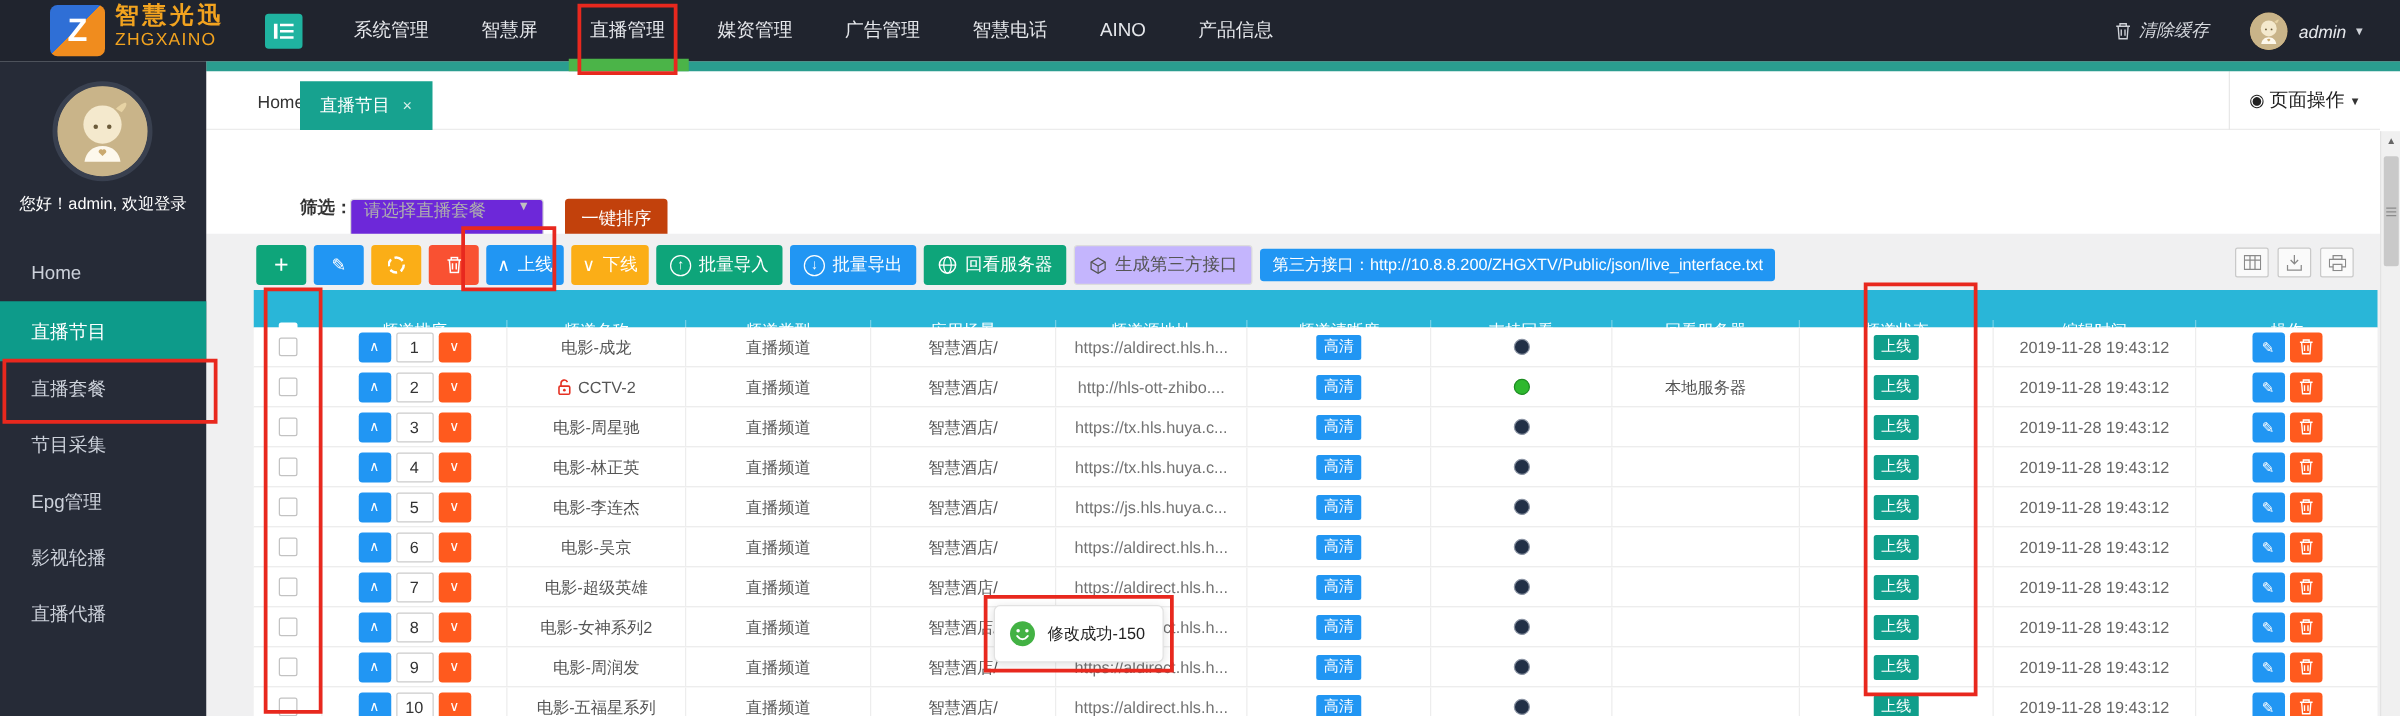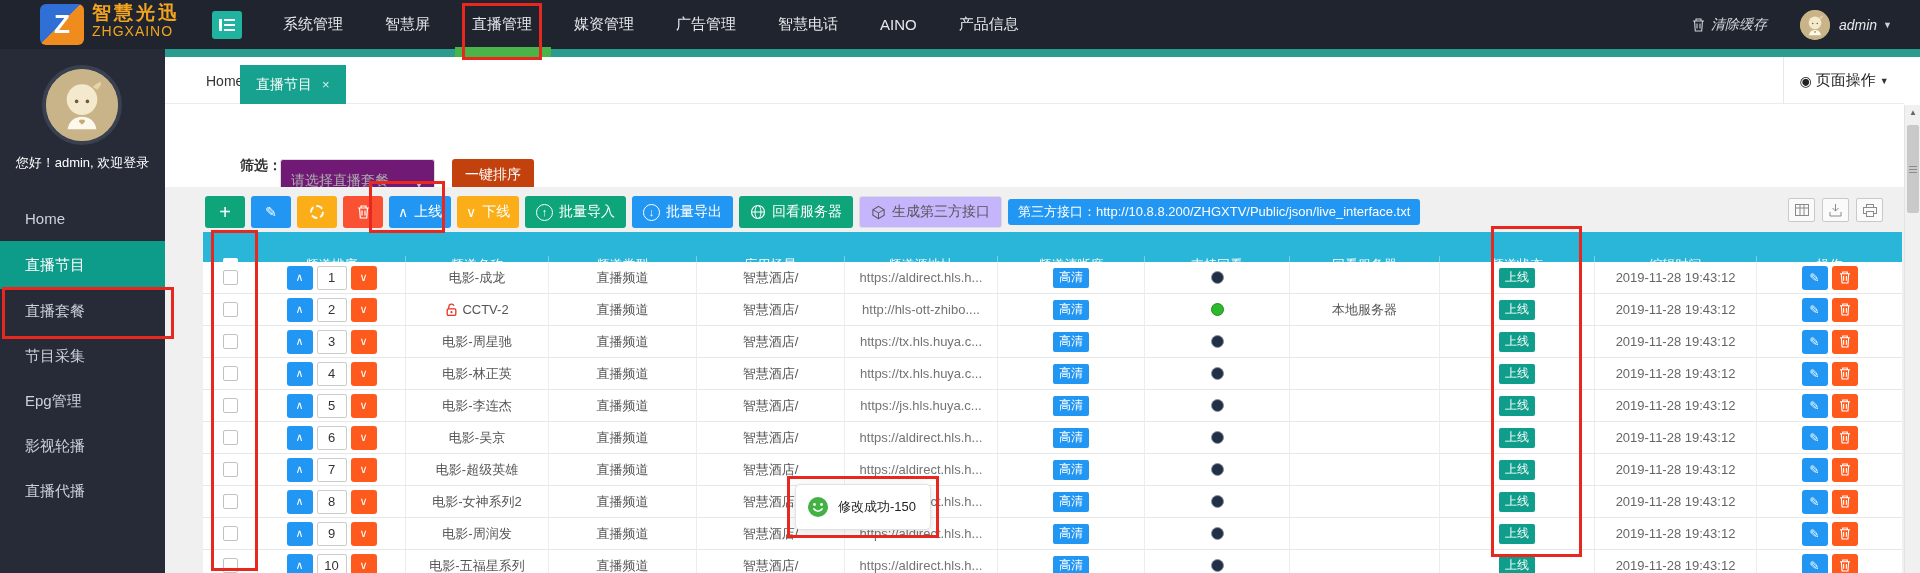--- a/index.html
+++ b/index.html
@@ -46,21 +46,21 @@
     display:flex; align-items:center; padding:0 16px; font-size:14px; cursor:pointer; }
   .tab-close { margin-left:10px; font-size:13px; color:#d8efe9; }
   .page-ops { position:absolute; right:0; top:0; width:121px; height:47px; border-left:1px solid #e8e8e8;
     display:flex; align-items:center; justify-content:center; gap:4px; font-size:15px; color:#222; cursor:pointer; }
   .page-ops .fisheye { font-size:14px; }
   .page-ops .caret-down { color:#333; }
 
   .filter-row { position:absolute; left:0; top:47px; width:1739px; height:83px; }
   .filter-label { position:absolute; left:75px; top:62px; transform:translateY(-50%); font-size:14px; font-weight:bold; color:#333; }
   .filter-select { position:absolute; left:115px; top:55px; width:155px; height:32px; border:1px solid #dcdcdc;
-    border-radius:3px; background:#701a75; display:flex; align-items:flex-end; padding:0 10px; font-size:14px; color:#aeaeae; cursor:pointer; }
+    border-radius:3px; background:#6d28d9; display:flex; align-items:flex-start; padding:0 10px; font-size:14px; color:#aeaeae; cursor:pointer; }
   .filter-select .caret-down { margin-left:auto; color:#c0c0c0; font-size:10px; }
   .sort-btn { position:absolute; left:287px; top:55px; width:82px; height:32px; background:#c2410c; color:#fff;
     border:none; border-radius:3px; font-size:14px; cursor:pointer; }
 
   
   .panel { position:absolute; left:165px; top:187px; width:1739px; height:386px; background:#f0f0f1; }
 
   
   .toolbar { position:absolute; left:205px; top:196px; display:flex; gap:6px; align-items:center; z-index:8; }
   .tbtn { height:32px; border-radius:3px; color:#fff; font-size:14px; display:inline-flex; align-items:center;

